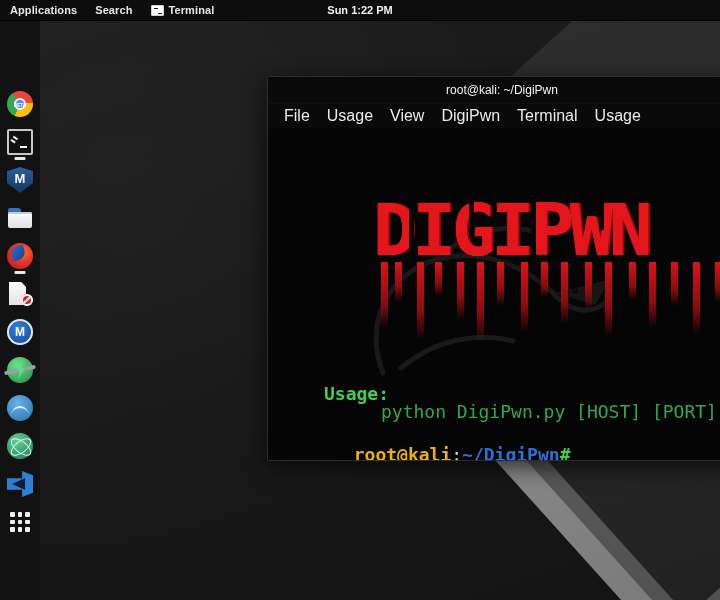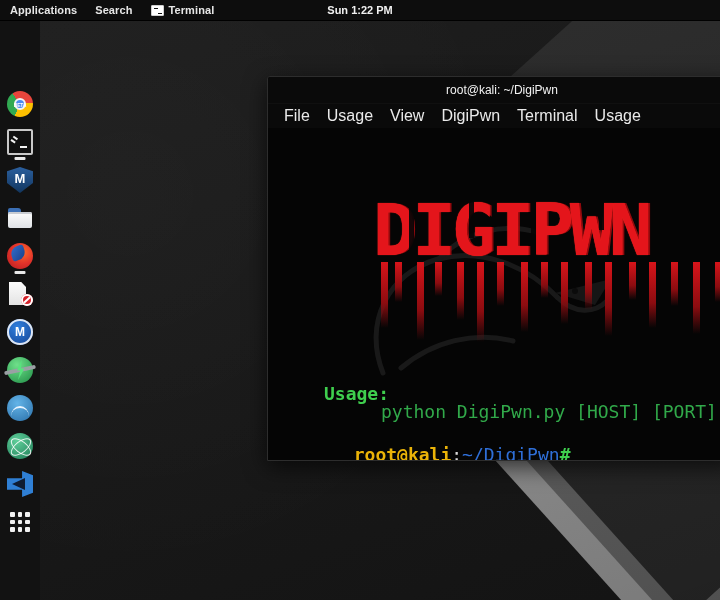--- a/index.html
+++ b/index.html
@@ -454,21 +454,21 @@
     font-family: "DejaVu Sans Mono", monospace;
     font-size: 18px;
     line-height: 16px;
     white-space: pre;
   }
   .usage-label   { left: 56px;  top: 258px; color: #3fcf4e; font-weight: 700; }
   .usage-command { left: 113px; top: 276px; color: #31a94a; }
   .prompt-line   { left: -1px;  top: 303px; }
   .p-user { color: #eab308; font-weight: 700; }
   .p-colon { color: #d8d8d8; }
-  .p-path { color: #2f6fd8; font-weight: 400; }
+  .p-path { color: #2f6fd8; font-weight: 700; }
   .p-hash { color: #3fcf4e; font-weight: 700; }
   .p-cursor { color: #9a9a9a; }
 </style>
 </head>
 <body>
 
 <div id="screen">
 
   <div class="wallpaper">
     <div class="wp-band wp-b3"></div>

